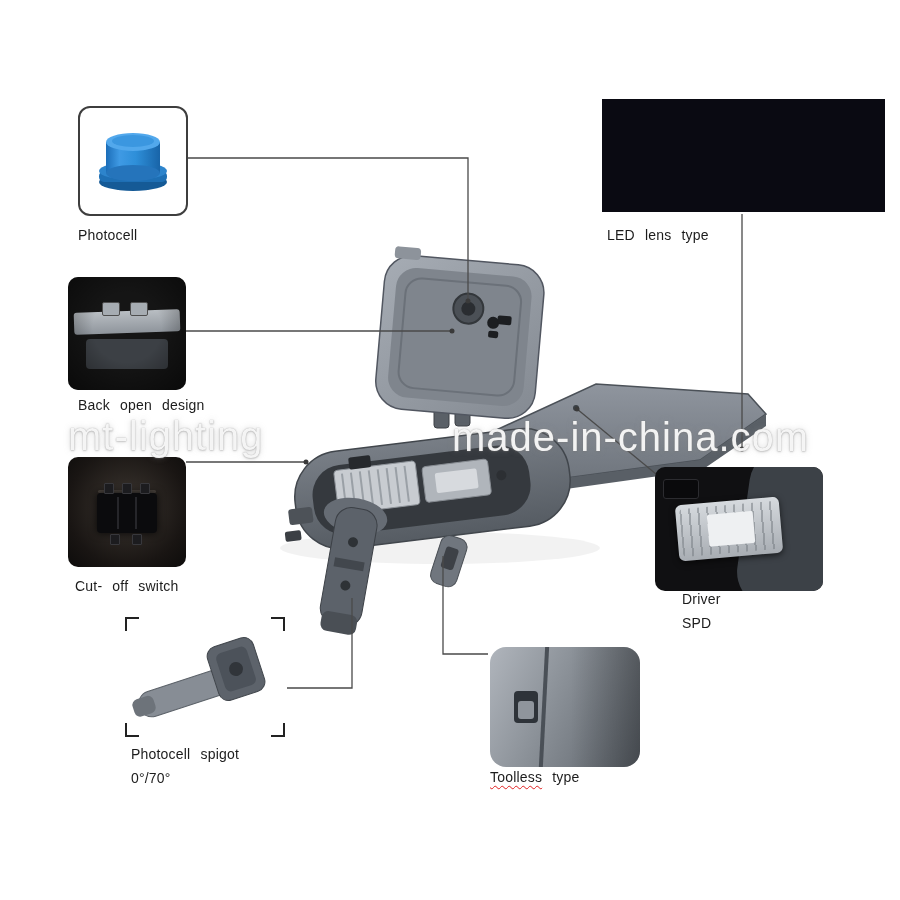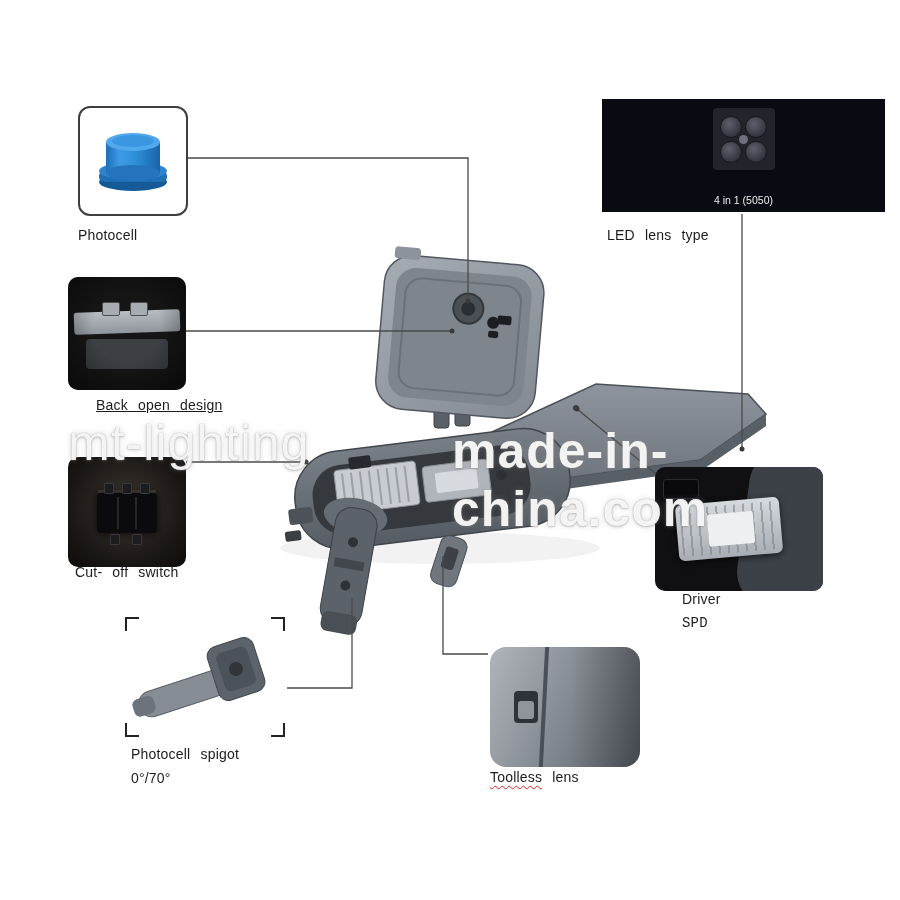--- a/index.html
+++ b/index.html
@@ -26,32 +26,32 @@
   .lens-name{color:#ececec;font-size:10.5px;white-space:nowrap;margin-top:4px;}
   #lens-label{left:607px;top:227px;}
 
   
   #back-open-frame{left:68px;top:277px;width:118px;height:113px;border-radius:10px;background:#151515;overflow:hidden;z-index:2;}
   .bo-rail{position:absolute;left:6px;top:34px;width:106px;height:22px;background:linear-gradient(#b9bec3,#8f959c);border-radius:3px;transform:rotate(-2deg);}
   .bo-lug{position:absolute;width:16px;height:12px;top:25px;background:#a6acb2;border:1px solid #4e4e4e;border-radius:2px;}
   .bo-lug.l1{left:34px;} .bo-lug.l2{left:62px;}
   .bo-lower{position:absolute;left:18px;top:62px;width:82px;height:30px;background:#3c4045;border-radius:4px;}
   .bo-vignette{position:absolute;inset:0;background:radial-gradient(circle at 50% 45%,rgba(0,0,0,0) 40%,rgba(0,0,0,.55) 100%);}
-  #back-open-label{left:96px;top:397px;text-decoration:underline;}
+  #back-open-label{left:78px;top:397px;}
 
   
   #cutoff-frame{left:68px;top:457px;width:118px;height:110px;border-radius:10px;background:radial-gradient(circle at 50% 45%,#3d3731 0%,#191513 70%,#0d0c0b 100%);overflow:hidden;z-index:2;}
   .sw-top{position:absolute;left:30px;top:33px;width:58px;height:3px;background:#4b443e;border-radius:2px;}
   .sw-body{position:absolute;left:29px;top:36px;width:60px;height:40px;background:#0b0b0d;border-radius:4px;box-shadow:0 0 8px rgba(0,0,0,.85);}
   .sw-groove{position:absolute;top:4px;bottom:4px;width:2px;background:#26262a;}
   .sw-groove.g1{left:20px;} .sw-groove.g2{left:38px;}
   .sw-pin{position:absolute;width:8px;height:9px;background:#1c1c1f;border:1px solid #38383c;border-radius:1px;}
   .sw-pin.p1{left:36px;top:26px;} .sw-pin.p2{left:54px;top:26px;} .sw-pin.p3{left:72px;top:26px;}
   .sw-pin.p4{left:42px;top:77px;} .sw-pin.p5{left:64px;top:77px;}
-  #cutoff-label{left:75px;top:564px;text-align:right;}
+  #cutoff-label{left:75px;top:578px;text-align:right;}
 
   
   #spigot-frame{left:125px;top:617px;width:160px;height:120px;background:#fff;z-index:2;}
   .cm{position:absolute;width:12px;height:12px;}
   .cm.tl{left:0;top:0;border-left:2px solid #222;border-top:2px solid #222;}
   .cm.tr{right:0;top:0;border-right:2px solid #222;border-top:2px solid #222;}
   .cm.bl{left:0;bottom:0;border-left:2px solid #222;border-bottom:2px solid #222;}
   .cm.br{right:0;bottom:0;border-right:2px solid #222;border-bottom:2px solid #222;}
   #spigot-label{left:131px;top:746px;}
   #spigot-sublabel{left:131px;top:770px;}
@@ -65,28 +65,28 @@
   #toolless-label{left:490px;top:769px;}
   .wavy{text-decoration:underline;text-decoration-style:wavy;text-decoration-color:var(--spellcheck_red,#e02020);text-decoration-thickness:1px;text-underline-offset:3px;}
 
   
   #driver-frame{left:655px;top:467px;width:168px;height:124px;border-radius:10px;overflow:hidden;background:#101012;z-index:2;}
   .dr-housing{position:absolute;right:-30px;top:-16px;width:110px;height:160px;background:#3c4147;border-radius:36px;transform:rotate(8deg);}
   .dr-module{position:absolute;left:22px;top:34px;width:104px;height:56px;background:linear-gradient(#d6dade,#a8adb3);border-radius:6px;transform:rotate(-5deg);box-shadow:0 2px 6px rgba(0,0,0,.6);}
   .dr-ribs{position:absolute;inset:4px;background:repeating-linear-gradient(90deg,rgba(120,126,132,.55) 0 2px,rgba(0,0,0,0) 2px 9px);border-radius:4px;}
   .dr-sticker{position:absolute;left:30%;top:22%;width:44%;height:56%;background:#eef0f2;border-radius:2px;}
   .dr-conn{position:absolute;left:8px;top:12px;width:34px;height:18px;background:#0a0a0c;border:1px solid #2c2c30;border-radius:3px;}
-  #driver-label1{left:682px;top:591px;} #driver-label2{left:682px;top:615px;font-family:Liberation Mono, monospace;}
+  #driver-label1{left:682px;top:591px;} #driver-label2{left:682px;top:615px;}
 
   
   .watermark{position:absolute;left:0;top:414px;width:900px;height:48px;z-index:5;pointer-events:none;
-    font-size:50px;color:rgba(255,255,255,.9);letter-spacing:1px;
+    font-size:40px;color:rgba(255,255,255,.9);letter-spacing:1px;
     text-shadow:0 0 1px rgba(130,130,130,.8),0 0 6px rgba(150,150,150,.35),0 1px 2px rgba(110,110,110,.3);}
   .watermark .wm1{position:absolute;left:68px;top:0;}
-  .watermark .wm2{position:absolute;left:452px;top:8px;font-weight:bold;}
+  .watermark .wm2{position:absolute;left:452px;top:1px;}
 </style>
 </head>
 <body>
 
 <div class="stage">
 
   <svg class="abs" style="left:0;top:0;z-index:1" width="900" height="900" viewBox="0 0 900 900">
     <defs>
       <linearGradient id="gBody" x1="0" y1="0" x2="0" y2="1">
         <stop offset="0" stop-color="#787e86"></stop>
@@ -198,30 +198,20 @@
       <ellipse cx="38" cy="44" rx="34" ry="9" fill="#2d84cc"></ellipse>
       <rect x="11" y="15" width="54" height="31" fill="url(#gCap)"></rect>
       <ellipse cx="38" cy="46" rx="27" ry="8" fill="#2574bb"></ellipse>
       <ellipse cx="38" cy="15" rx="27" ry="9" fill="#52a8ec"></ellipse>
       <ellipse cx="38" cy="14" rx="21" ry="6" fill="#3b97e0"></ellipse>
     </svg>
   </div>
   <div id="photocell-label" class="label">Photocell</div>
 
   <div id="lens-panel" class="abs">
-    <div class="lens-cell">
-      <div class="lens-module m-dark" style="grid-template-columns: repeat(2, auto);">
-        <span class="center-screw"></span>
-      <span class="lens-dot"></span>
-          <span class="lens-dot"></span>
-          <span class="lens-dot"></span>
-          <span class="lens-dot"></span>
-        </div>
-      <div class="lens-name">4 in 1 (5050)</div>
-    </div>
   </div>
   <div id="lens-label" class="label">LED lens type</div>
 
   <div id="back-open-frame" class="abs">
     <div class="bo-rail"></div>
     <div class="bo-lug l1"></div>
     <div class="bo-lug l2"></div>
     <div class="bo-lower"></div>
     <div class="bo-vignette"></div>
   </div>
@@ -260,21 +250,21 @@
   <div id="spigot-sublabel" class="label">0°/70°</div>
 
   <div id="toolless-frame" class="abs">
     <div class="tc-edge"></div>
     <div class="tc-slot"></div>
     <div class="tc-tab"></div>
     <div class="tc-shade"></div>
   </div>
   <div id="toolless-label" class="label">
     <span class="wavy">Toolless</span>
-    <span>lens</span>
+    <span>type</span>
   </div>
 
   <div id="driver-frame" class="abs">
     <div class="dr-housing"></div>
     <div class="dr-module">
       <div class="dr-ribs"></div>
       <div class="dr-sticker"></div>
     </div>
     <div class="dr-conn"></div>
   </div>

